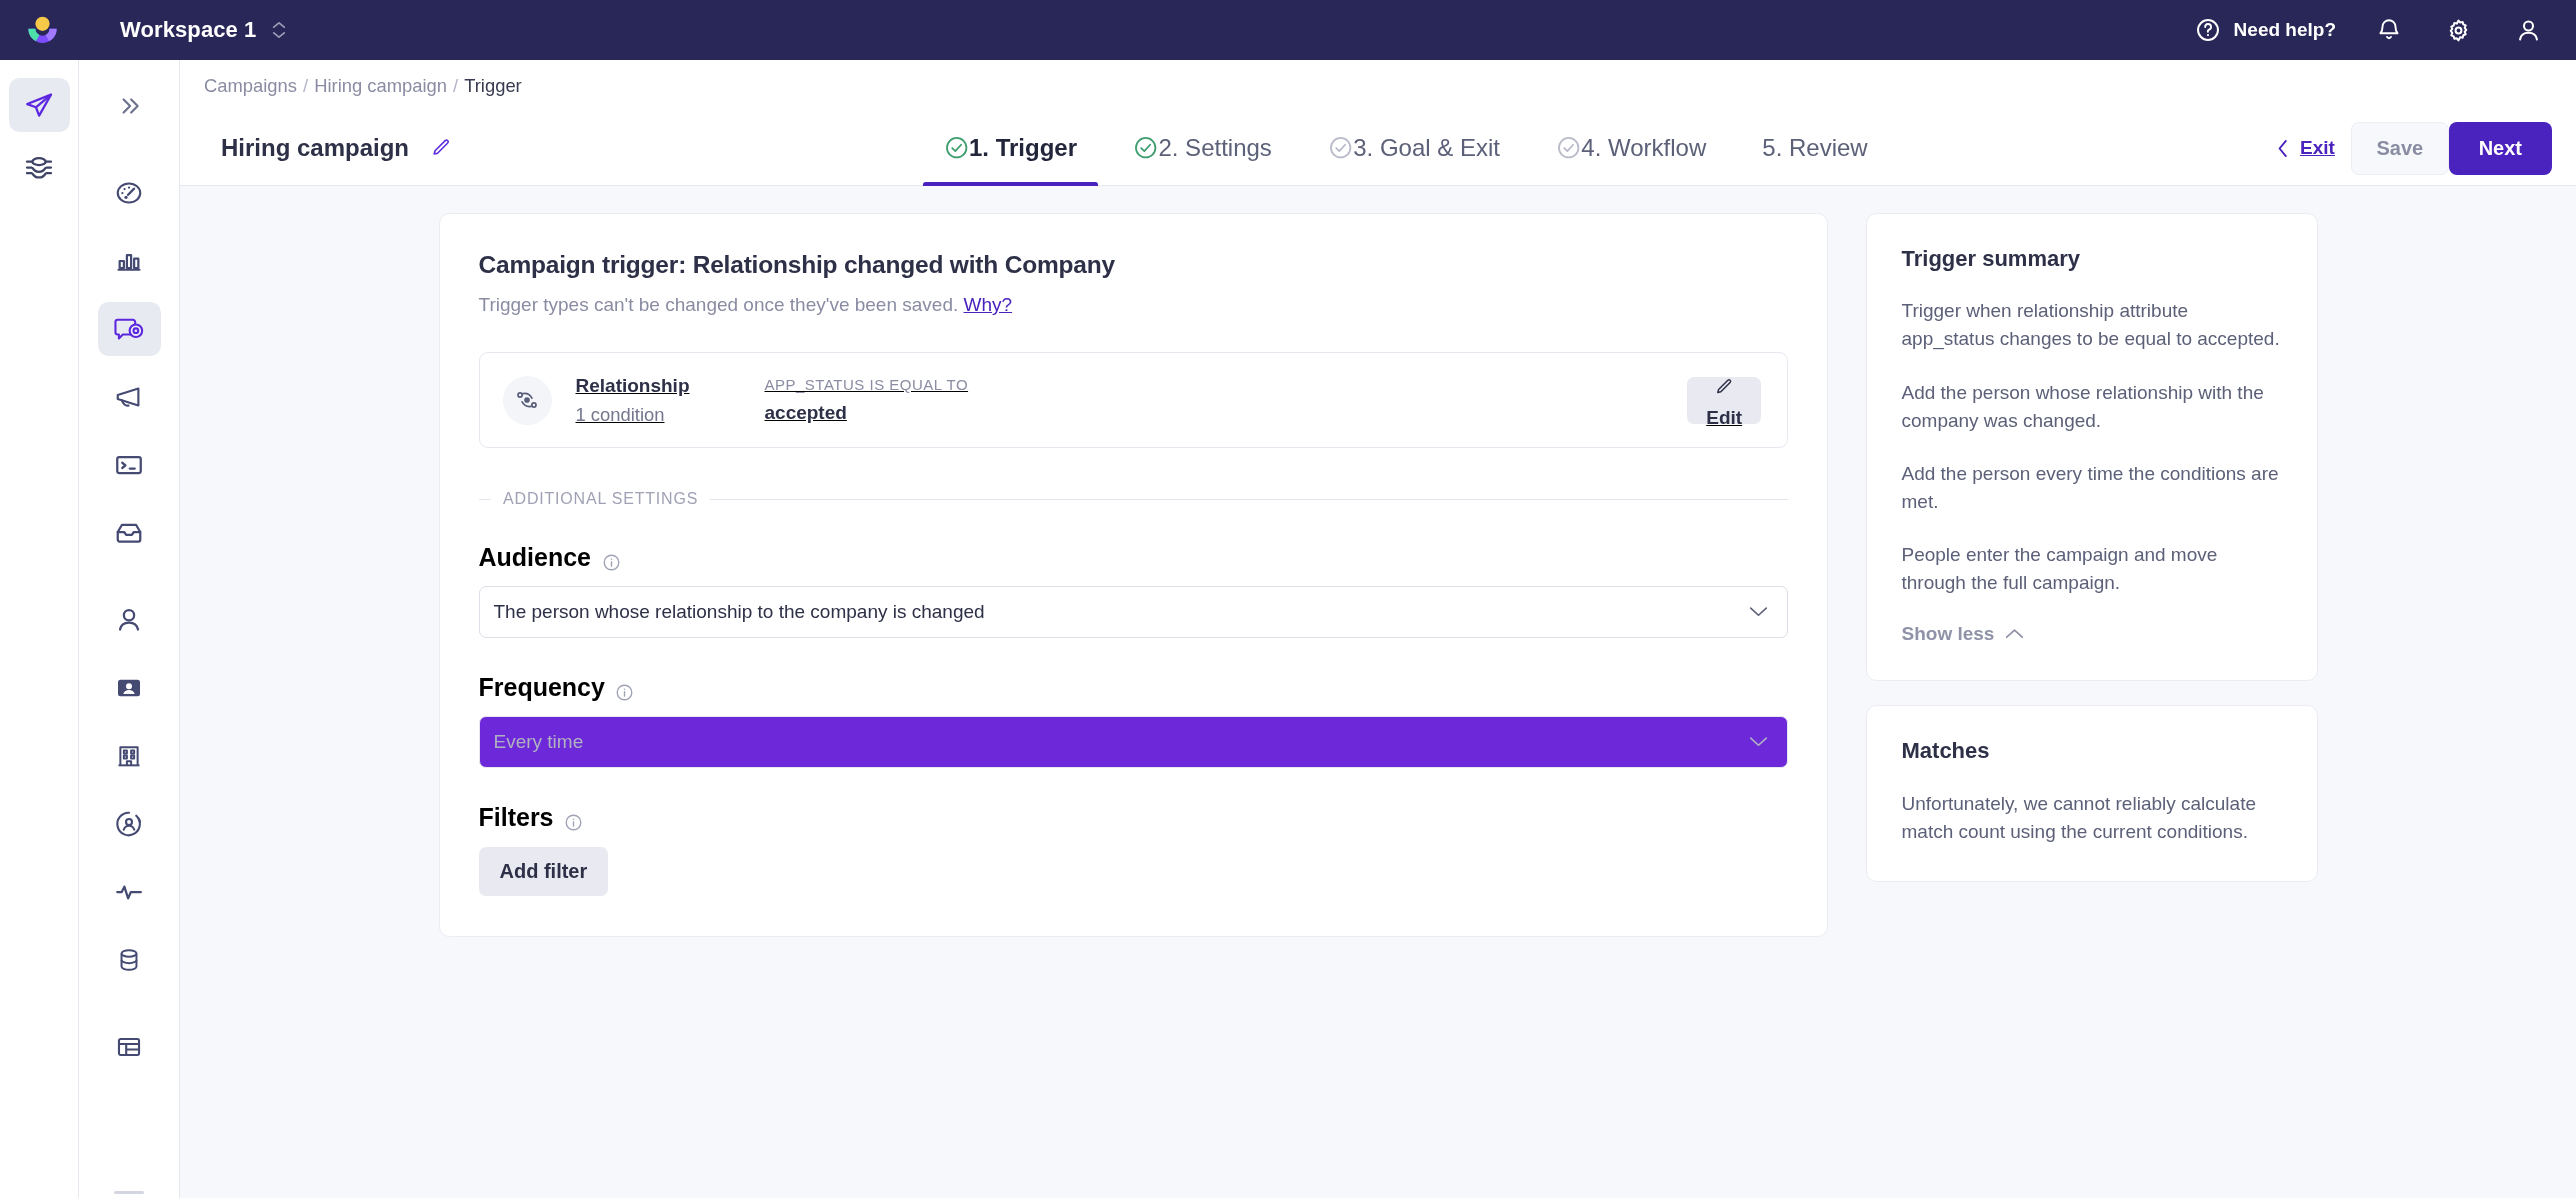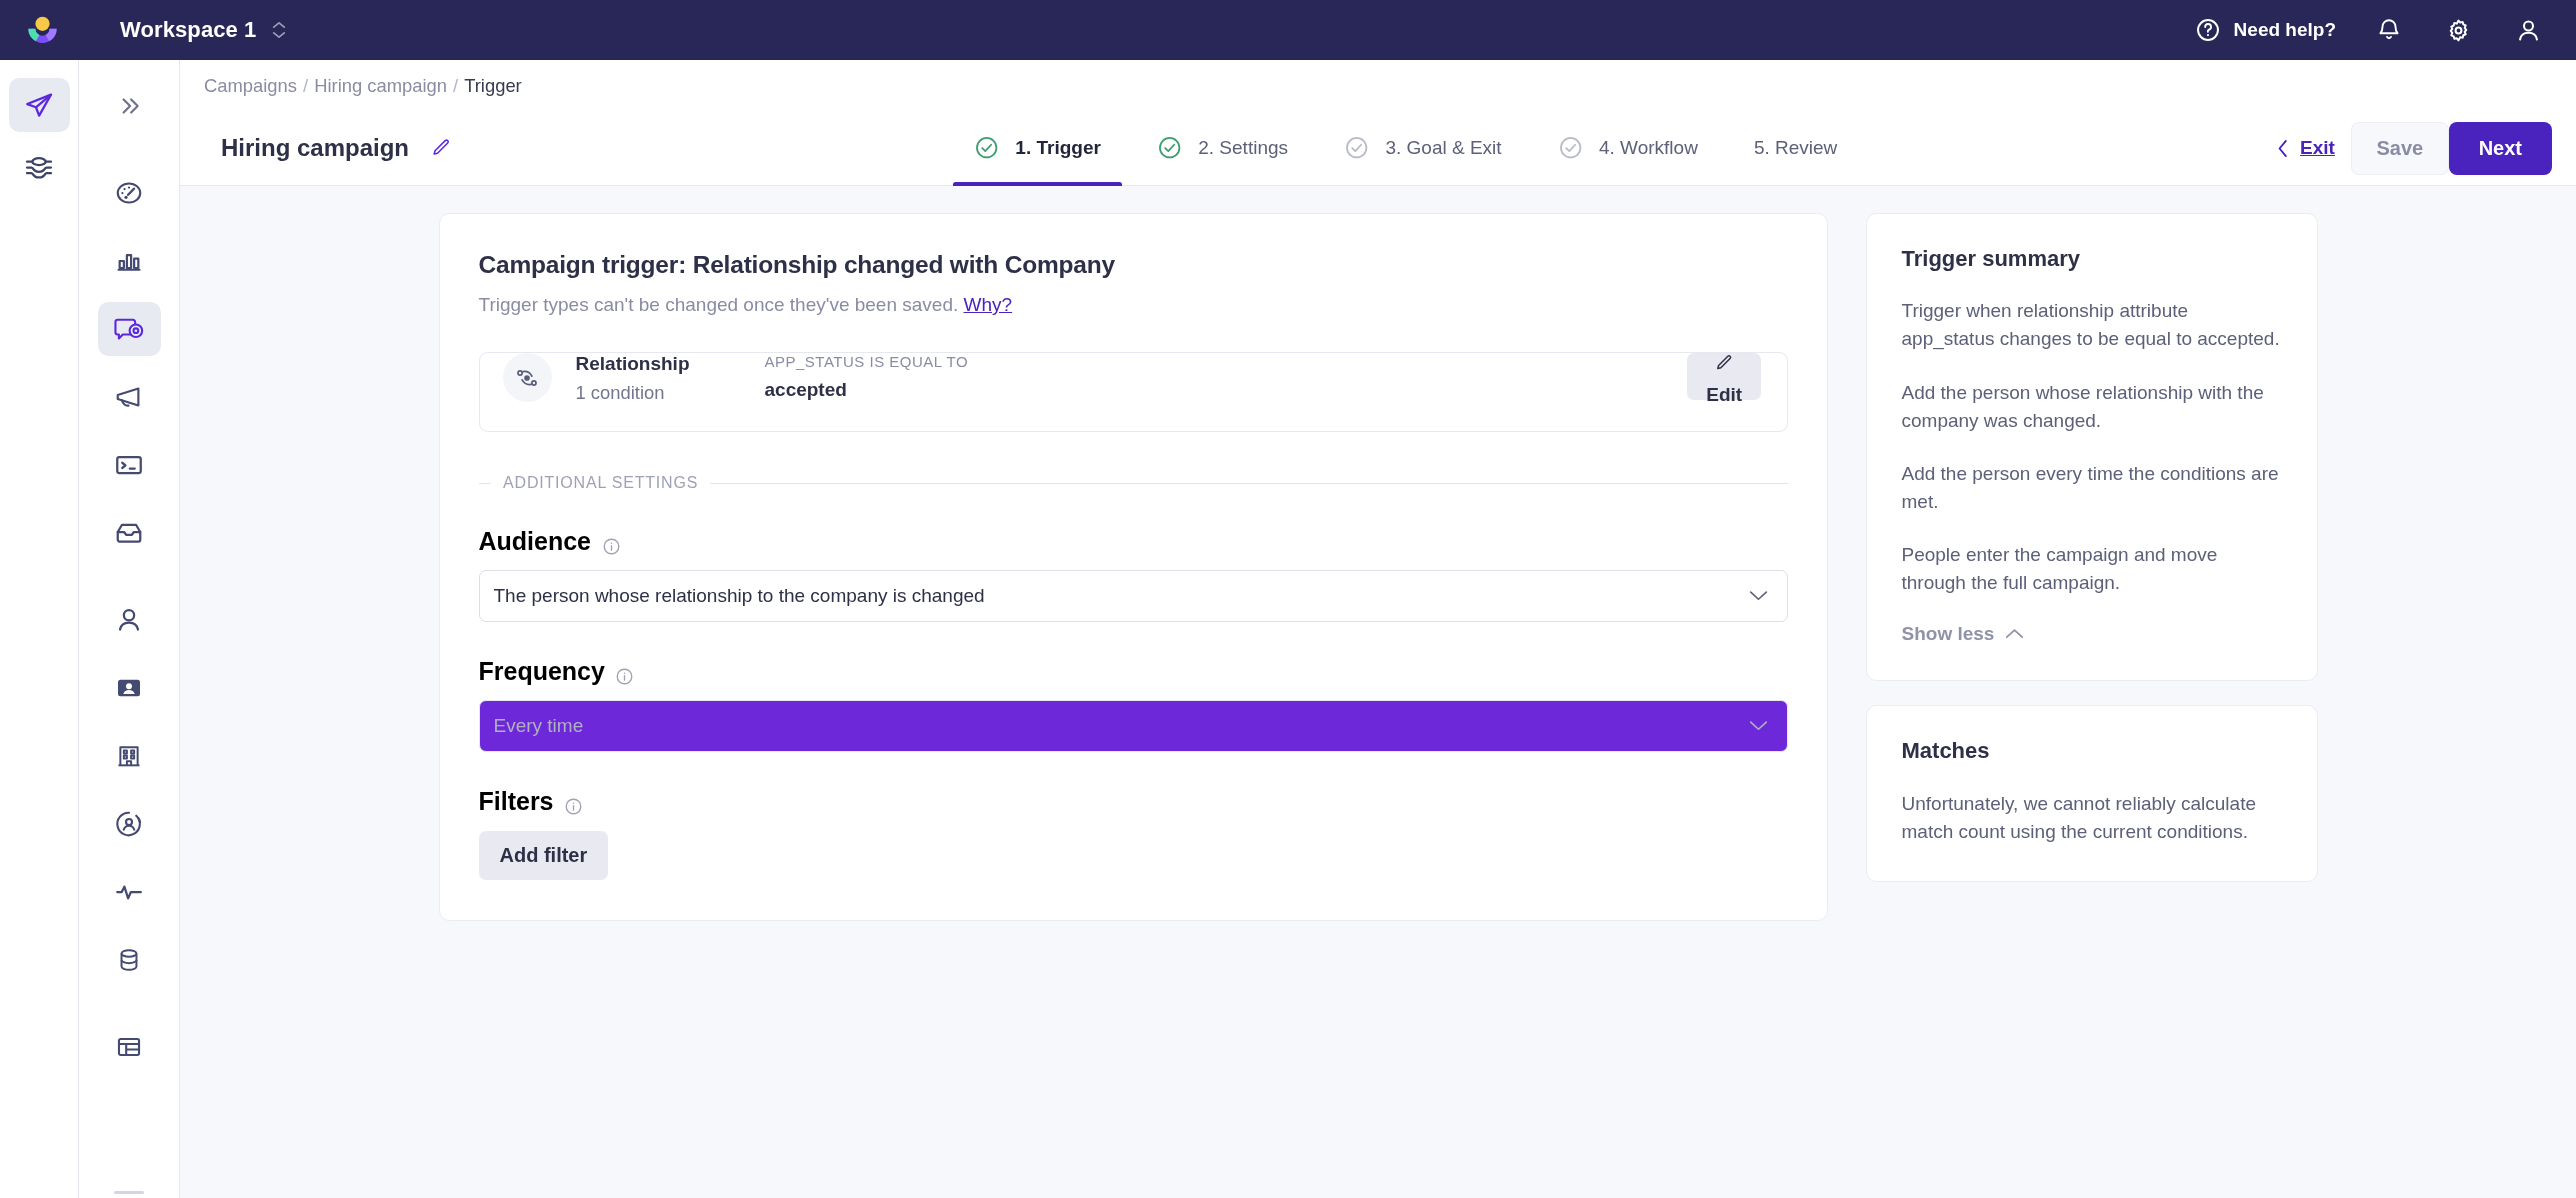--- a/index.html
+++ b/index.html
@@ -68,22 +68,22 @@
   .breadcrumb .sep { color: #b3b5c6; }
 
   .wizardbar {
     height: 75px; display: flex; align-items: stretch;
     border-bottom: 0.9px solid #e7e8ef; padding: 0 24px 0 41px; position: relative;
   }
   .wiz-left { display: flex; align-items: center; gap: 21px; min-width: 315px; }
   .camp-title { font-size: 24px; font-weight: 700; color: #2d3047; }
   .steps { flex: 1; display: flex; align-items: stretch; justify-content: center; gap: 0; }
   .step {
-    display: flex; align-items: center; gap: 16px; padding: 0 28px;
-    font-size: 19px; color: #5c6078; position: relative;
+    display: flex; align-items: center; gap: 0; padding: 0 28px;
+    font-size: 24px; color: #5c6078; position: relative;
   }
   .step.active { color: #23263b; font-weight: 700; }
   .step.active::after {
     content: ""; position: absolute; left: 7px; right: 7px; bottom: -0.9px;
     height: 4.4px; background: #4a22bd; border-radius: 2.6px 2.6px 0 0;
   }
   .wiz-right { display: flex; align-items: center; }
   .exit-wrap { display: flex; align-items: center; gap: 8.8px; margin-right: 16px; }
   .exit-link {
     color: #4a22bd; font-size: 19px; font-weight: 700; text-decoration: underline;
@@ -107,21 +107,21 @@
   .card {
     background: #ffffff; border: 0.9px solid #ebecf2; border-radius: 10.5px;
   }
   .main-card { width: 1389px; align-self: flex-start; padding: 37px 39px 40px 39px; }
   .card-title { font-size: 24.5px; font-weight: 700; color: #2d3047; letter-spacing: -0.2px; }
   .card-sub { margin-top: 15px; font-size: 19px; color: #8a8ca3; }
   .card-sub .why { color: #4a22bd; text-decoration: underline; font-weight: 400; }
 
   .cond-box {
     margin-top: 36px; border: 0.9px solid #e7e8ef; border-radius: 8.8px;
-    height: 80px; display: flex; padding: 0 25.4px 0 23px;
+    height: 96px; display: flex; align-items: center; padding: 0 25.4px 0 23px; text-decoration: underline;
   }
   .cond-ic {
     width: 49px; height: 49px; border-radius: 50%; background: #f4f5f9;
     display: flex; align-items: center; justify-content: center; flex: 0 0 49px;
   }
   .cond-names { margin-left: 24px; width: 175px; }
   .cond-name { font-size: 19px; font-weight: 700; color: #2d3047; }
   .cond-count { font-size: 18.4px; color: #73768d; margin-top: 7px; }
   .cond-attr { margin-left: 14px; }
   .cond-attr-label {

